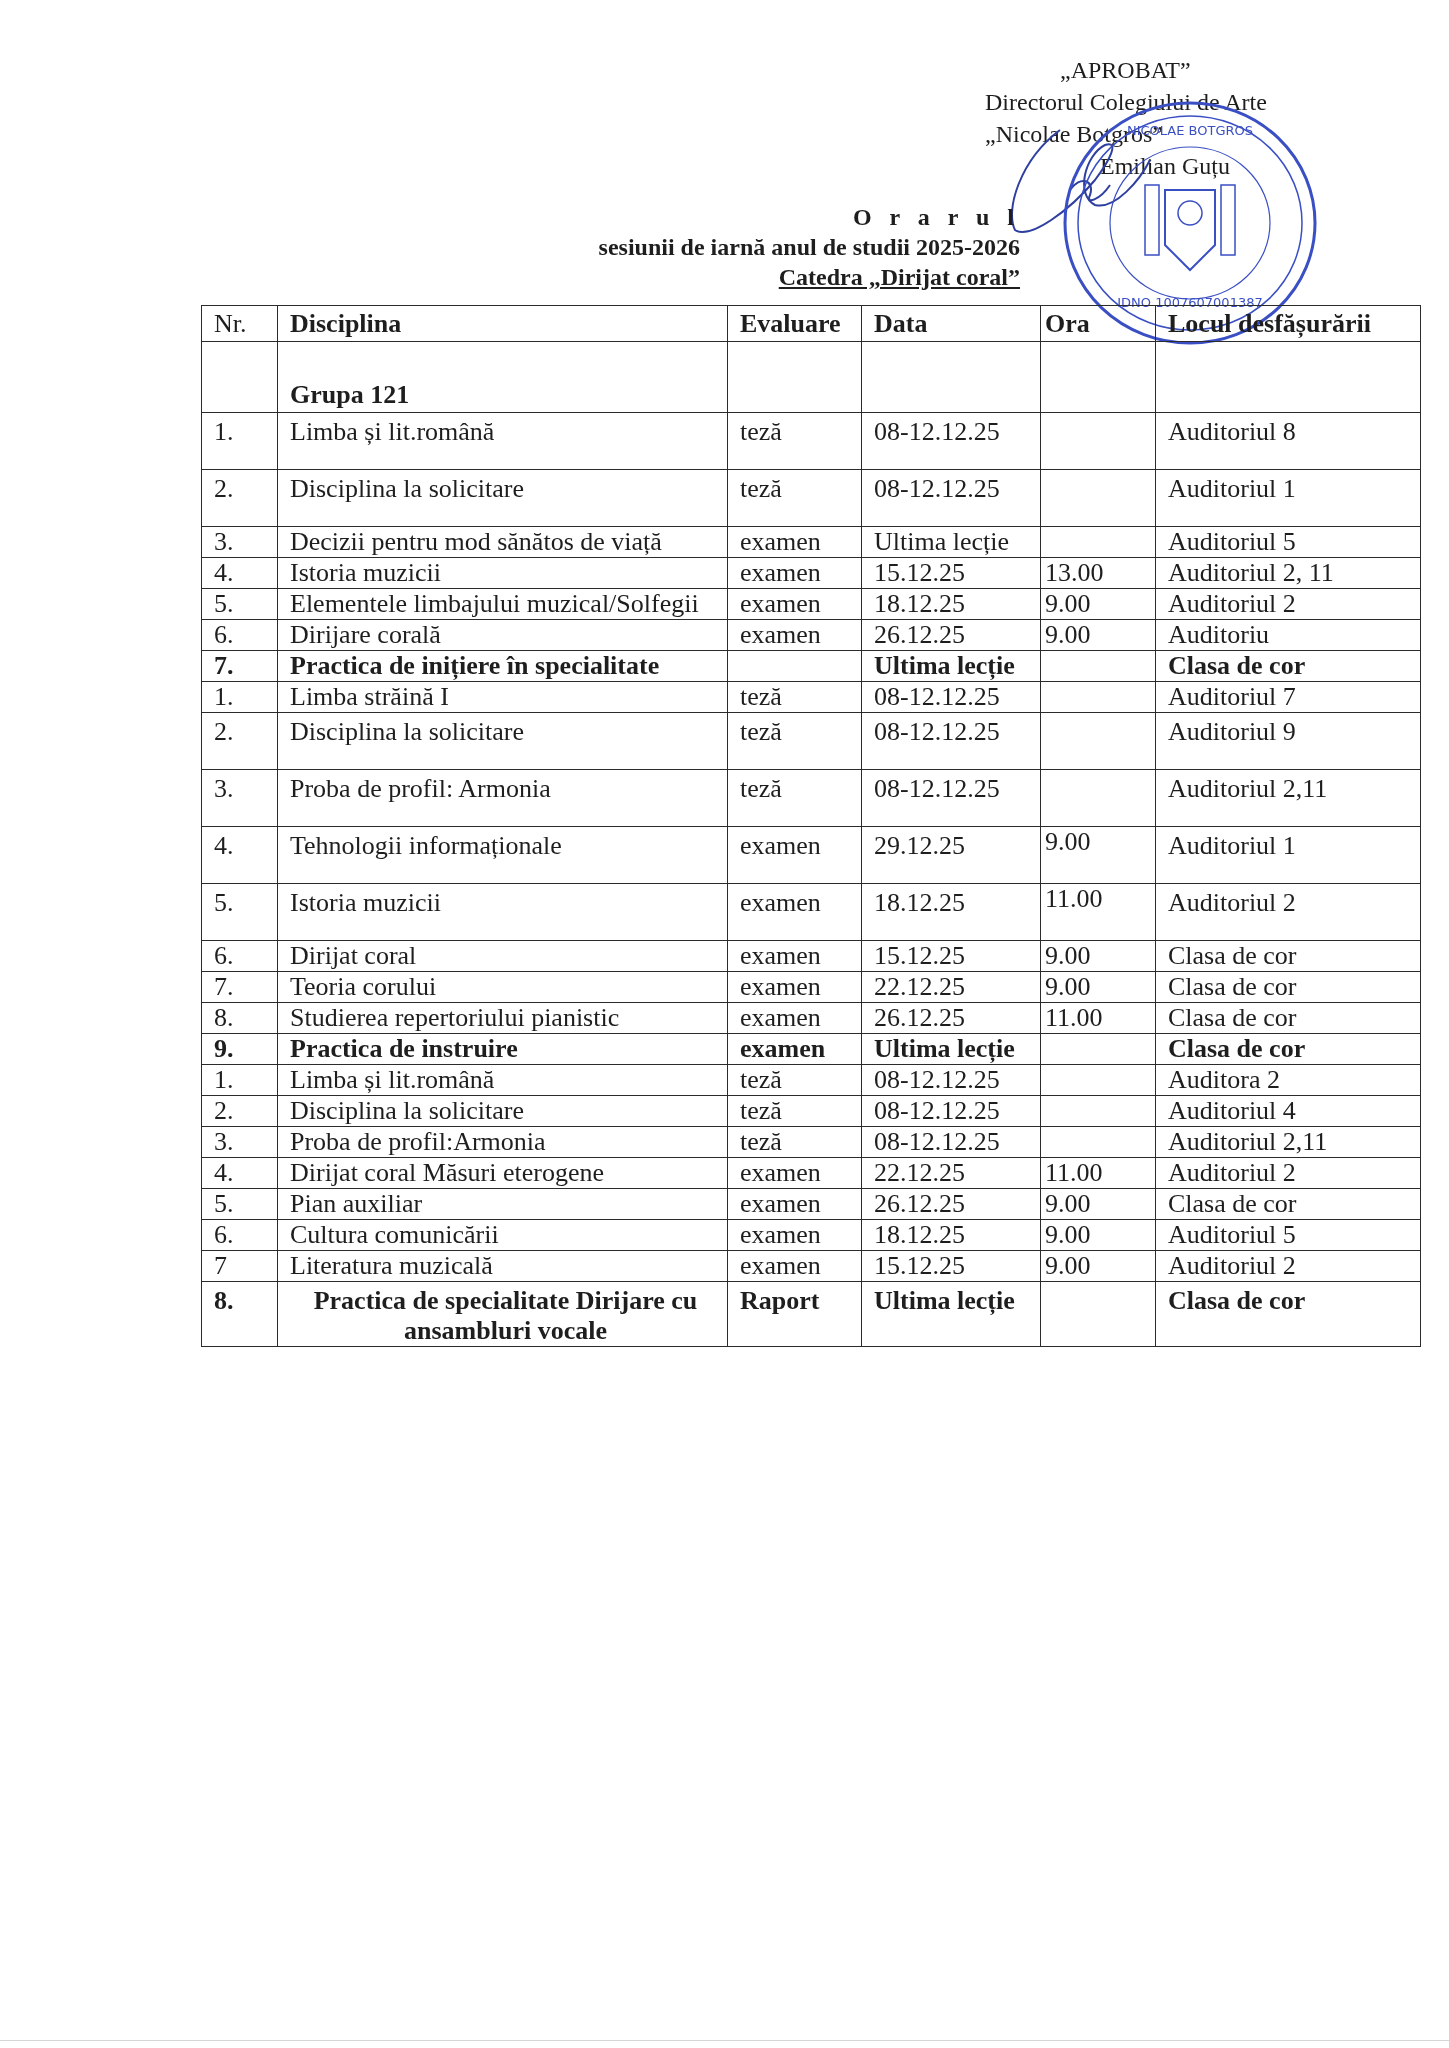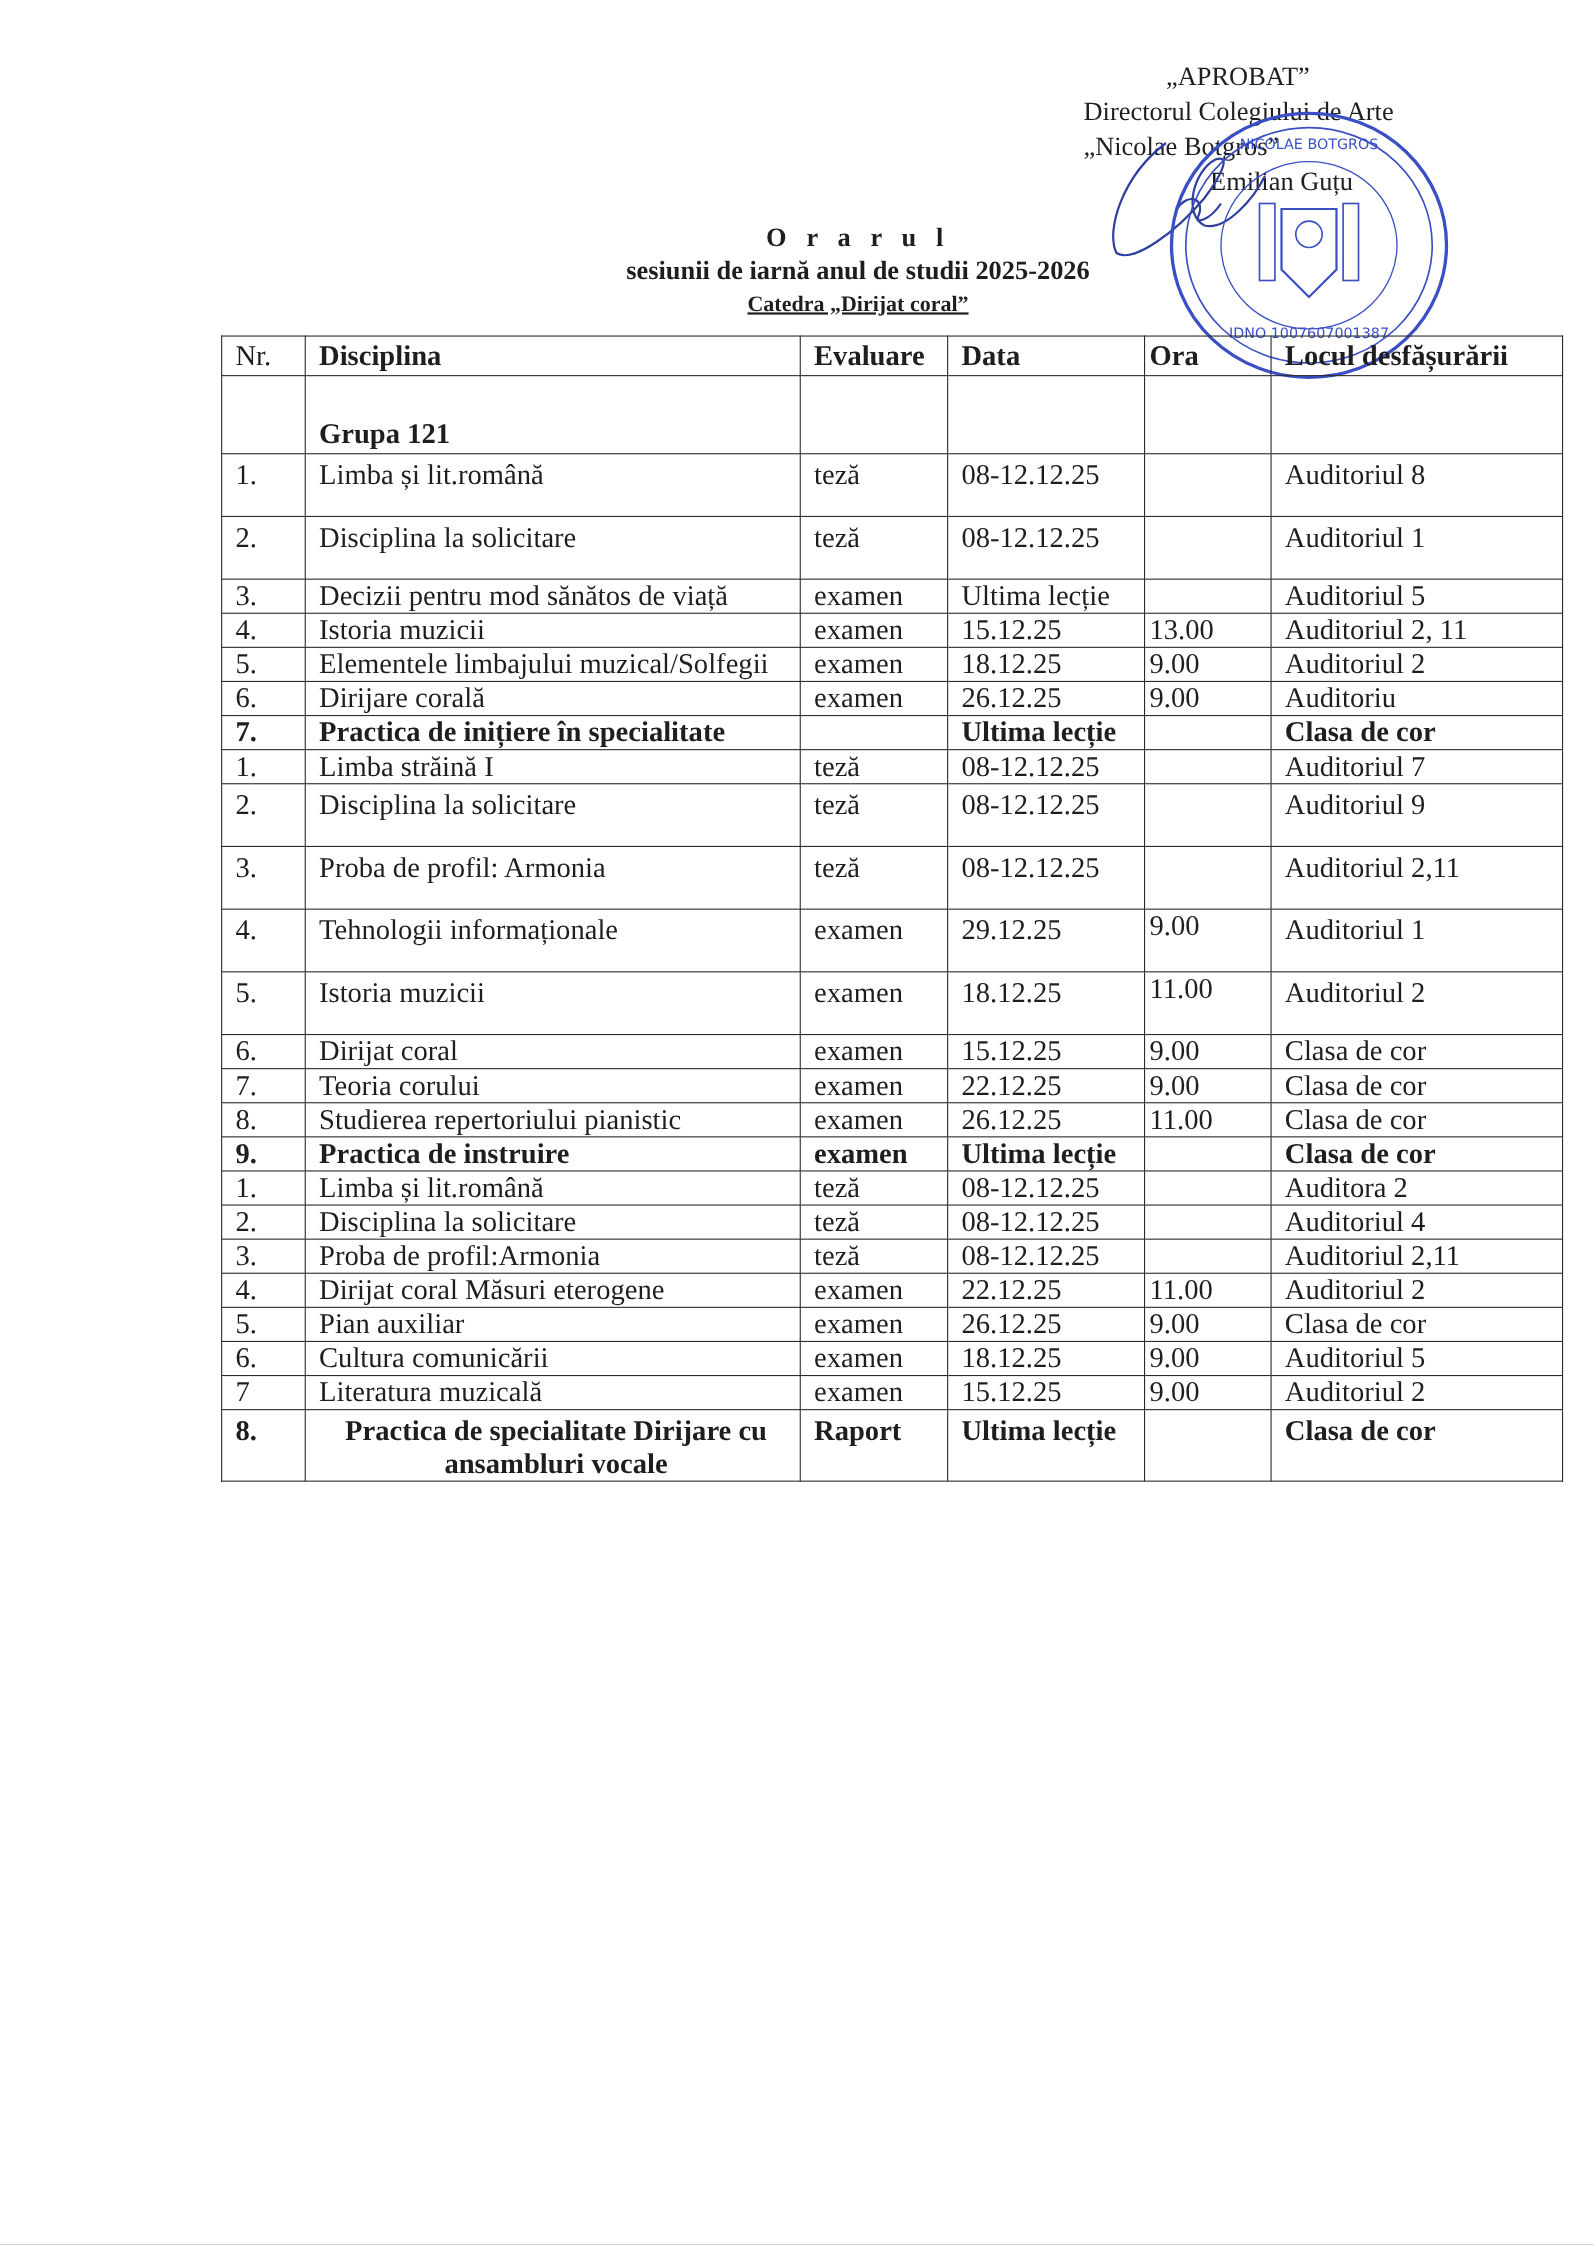--- a/index.html
+++ b/index.html
@@ -4,24 +4,24 @@
 <style>
   html, body { margin:0; padding:0; background:#ffffff; }
   body { width:1449px; height:2048px; position:relative; overflow:hidden;
          font-family:"Liberation Serif", "DejaVu Serif", serif; color:#1e1e1e; }
   .approval { position:absolute; left:985px; top:54px; width:340px; font-size:24px; line-height:32px; }
   .approval div { white-space:nowrap; }
   .ap1 { padding-left:75px; }
   .ap2 { padding-left:0; }
   .ap3 { padding-left:0; }
   .ap4 { padding-left:115px; }
-  .title-block { position:absolute; left:540px; top:202px; width:480px; text-align:center; font-weight:bold; }
+  .title-block { position:absolute; left:540px; top:202px; width:480px; text-align:right; font-weight:bold; }
   .t1 { font-size:24px; letter-spacing:6px; line-height:30px; }
   .t2 { font-size:24px; line-height:30px; }
-  .t3 { font-size:20px; line-height:30px; text-decoration:underline; }
+  .t3 { font-size:24px; line-height:30px; text-decoration:underline; }
   .stamp { position:absolute; left:1050px; top:95px; width:280px; height:255px; pointer-events:none; }
   .signature { position:absolute; left:1000px; top:120px; width:180px; height:130px; pointer-events:none; }
   table.sched { position:absolute; left:201px; top:305px; width:1220px; border-collapse:collapse; font-size:26px; }
   table.sched td, table.sched th { border:1.5px solid #2b2b2b; padding:0 6px 0 12px; text-align:left; vertical-align:middle; font-weight:normal; line-height:30px; }
   table.sched th { font-weight:bold; height:35px; }
   th.c-nr { font-weight:normal !important; }
   .c-nr { width:57px; }
   .c-disc { width:431px; }
   .c-eval { width:115px; }
   .c-data { width:160px; }

